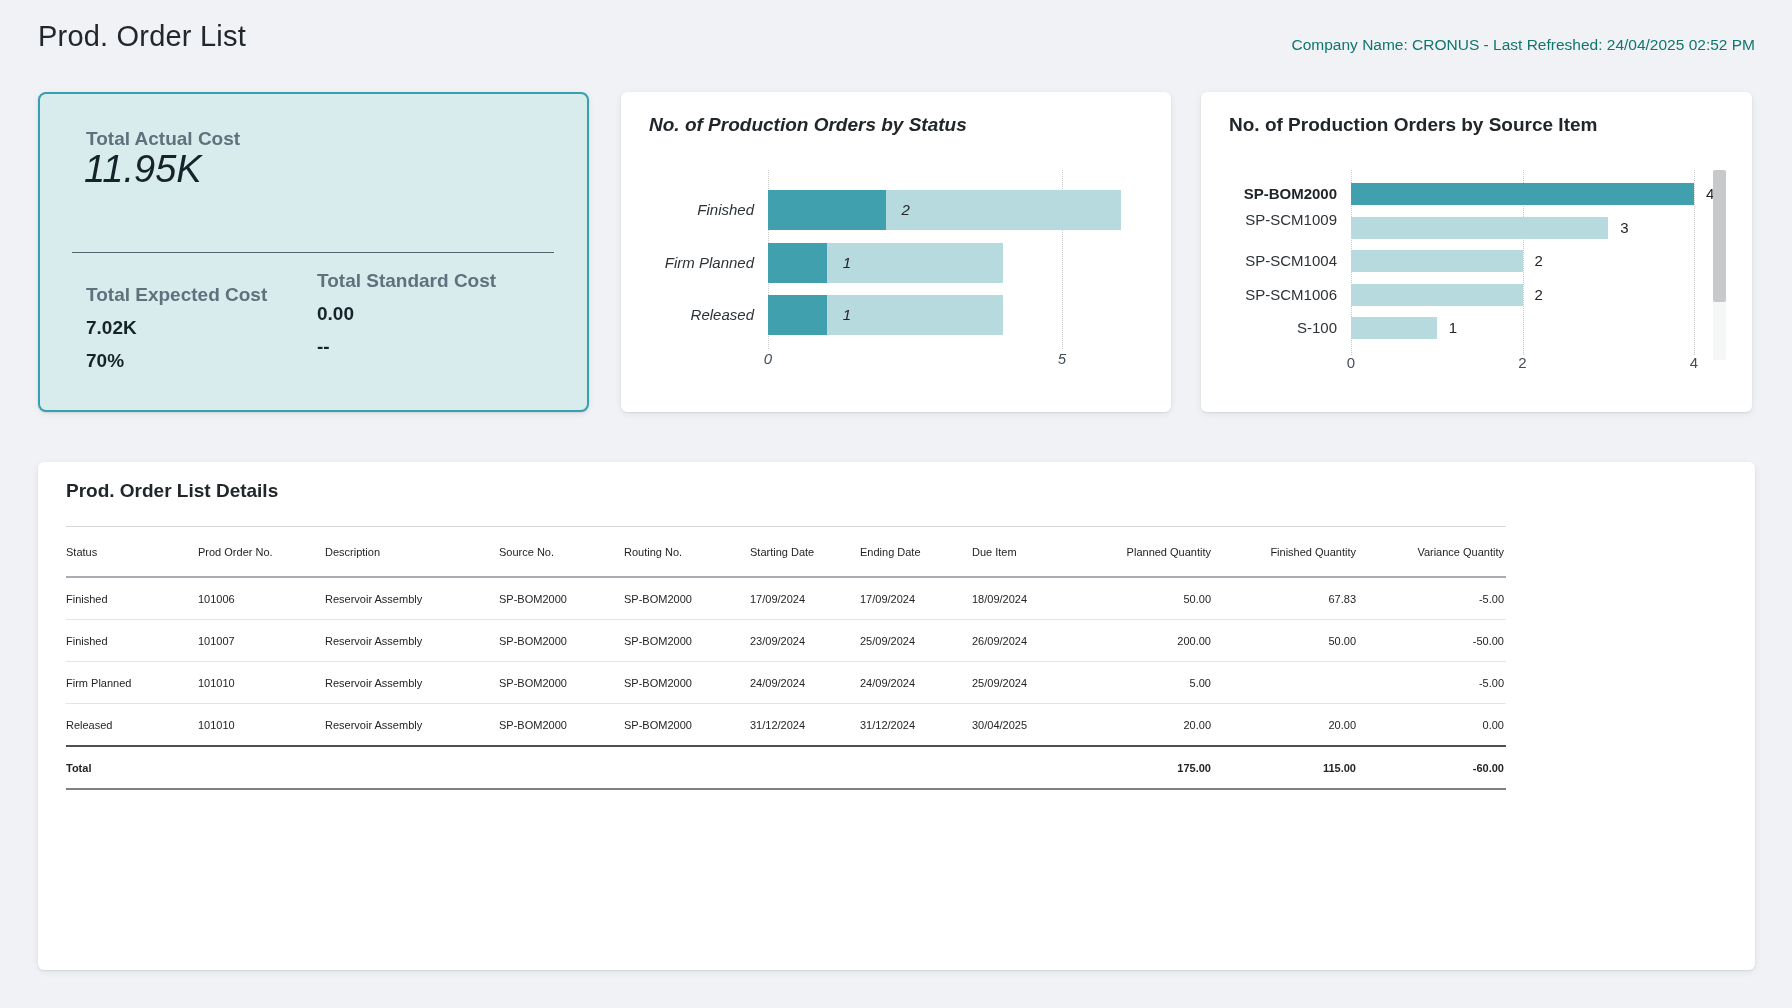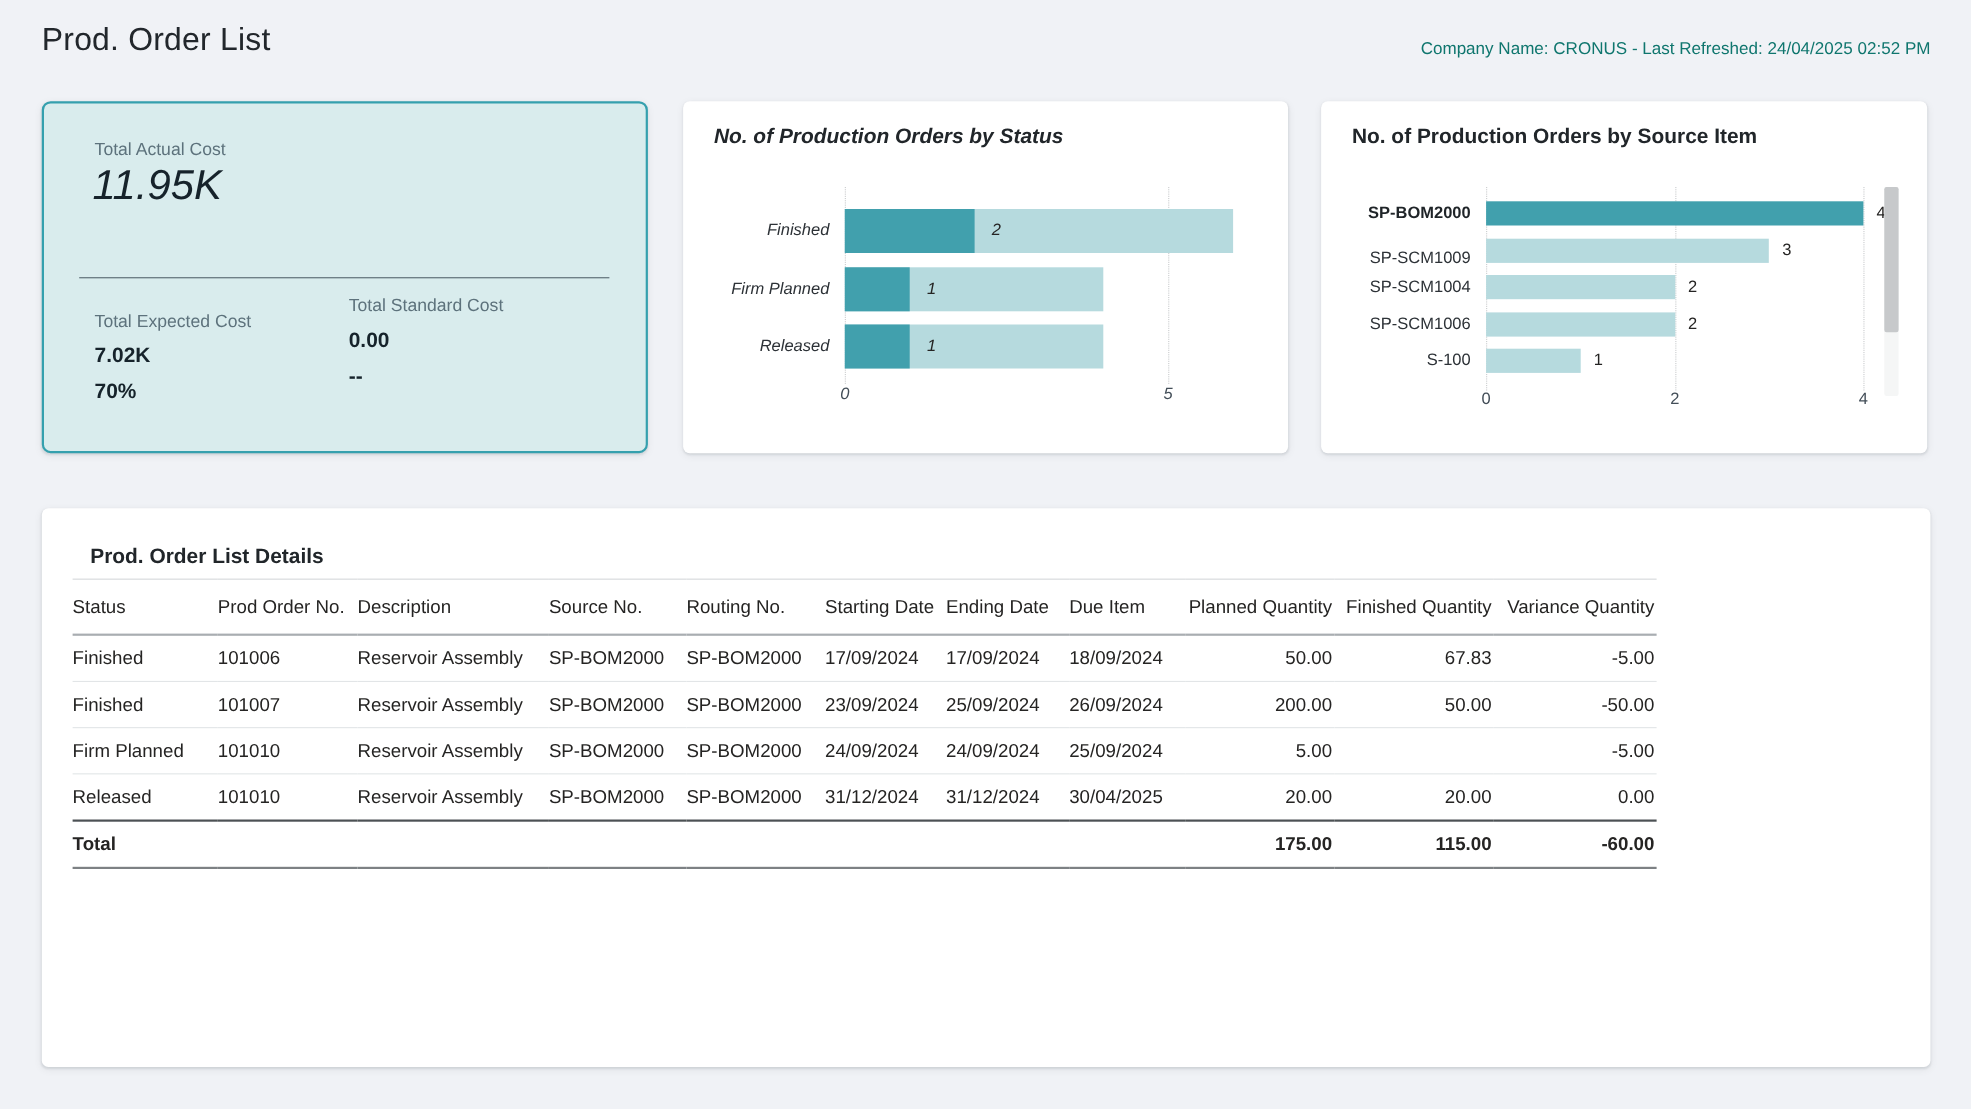--- a/index.html
+++ b/index.html
@@ -15,21 +15,21 @@
   
   .card{position:absolute;background:#fff;border-radius:6px;
     box-shadow:0 1px 2px rgba(20,30,40,.10),0 2px 8px rgba(20,30,40,.06);}
   .kpi-card{left:38px;top:92px;width:551px;height:320px;background:#d9eced;
     border:2px solid #35a0ae;border-radius:8px;box-sizing:border-box;}
   .chart-card-status{left:621px;top:92px;width:550px;height:320px;font-style:italic;}
   .chart-card-source{left:1201px;top:92px;width:551px;height:320px;}
   .table-card{left:38px;top:462px;width:1717px;height:508px;}
 
   
-  .kpi-label{font-size:16px;color:#5d727c;}
+  .kpi-label{font-size:19px;color:#5d727c;font-weight:bold;}
   .kpi-primary-label{position:absolute;left:46px;top:34px;}
   .kpi-primary-value{position:absolute;left:44px;top:54px;font-size:38px;color:#16232b;font-style:italic;}
   .kpi-divider{position:absolute;left:32px;right:33px;top:158px;height:0;
     border-top:1px solid #55656e;}
   .kpi-col1{position:absolute;left:46px;top:190px;}
   .kpi-col2{position:absolute;left:277px;top:176px;}
   .kpi-subvalue{font-size:19px;font-weight:700;color:#16232b;margin-top:11px;}
 
   
   .chart-title{position:absolute;left:28px;top:22px;margin:0;font-size:19px;
@@ -41,25 +41,25 @@
     white-space:nowrap;}
   .cat-label.bold{font-weight:700;color:#1f2428;}
   .bar-track,.bar{position:absolute;}
   .bar-value{position:absolute;font-size:15px;color:#252423;}
   .chart-scrollbar{position:absolute;left:512px;top:78px;width:13px;height:190px;
     background:#f5f6f6;border-radius:2px;}
   .chart-scrollbar .thumb{position:absolute;left:0;top:0;width:13px;height:132px;
     background:#c7c9cb;border-radius:2px;}
 
   
-  .table-title{position:absolute;left:28px;top:18px;margin:16px;font-size:19px;
+  .table-title{position:absolute;left:28px;top:18px;margin:0;font-size:19px;
     font-weight:700;color:#21262a;}
   .table-wrap{position:absolute;left:28px;top:64px;width:1440px;}
   table{border-collapse:collapse;table-layout:fixed;width:1440px;
-    font-size:17px;color:#252423;}
+    font-size:11px;color:#252423;}
   thead th{font-weight:400;text-align:left;height:49px;
     border-top:1px solid #d4d7da;border-bottom:2px solid #a9adb1;
     padding:0 6px 0 0;overflow:hidden;white-space:nowrap;}
   tbody td{height:41px;border-bottom:1px solid #e2e5e7;padding:0 6px 0 0;
     overflow:hidden;white-space:nowrap;}
   tbody tr:last-child td{border-bottom:none;}
   tfoot td{height:41px;font-weight:700;border-top:2px solid #4c5154;
     border-bottom:2px solid #7d8184;padding:0 6px 0 0;}
   .al-r{text-align:right;padding-right:2px;}
 </style>
@@ -114,21 +114,21 @@
     <div class="plot">
         <div class="gridline" style="left: 150px; top: 78px; height: 185px;"></div>
         <div class="axis-tick" style="left: 150px; top: 262px;">0</div>
         <div class="gridline" style="left: 321.5px; top: 78px; height: 185px;"></div>
         <div class="axis-tick" style="left: 321.5px; top: 262px;">2</div>
         <div class="gridline" style="left: 493px; top: 78px; height: 185px;"></div>
         <div class="axis-tick" style="left: 493px; top: 262px;">4</div>
         <div class="cat-label bold" style="left: 0px; width: 136px; top: 91px; line-height: 22px;">SP-BOM2000</div>
         <div class="bar" style="left: 150px; top: 91px; width: 343px; height: 22px; background: rgb(65, 160, 173);"></div>
         <div class="bar-value" style="left: 505px; top: 91px; line-height: 22px;">4</div>
-        <div class="cat-label" style="left: 0px; width: 136px; top: 132px; line-height: 22px;">SP-SCM1009</div>
+        <div class="cat-label" style="left: 0px; width: 136px; top: 117px; line-height: 22px;">SP-SCM1009</div>
         <div class="bar" style="left: 150px; top: 124.5px; width: 257.25px; height: 22px; background: rgb(182, 218, 222);"></div>
         <div class="bar-value" style="left: 419.25px; top: 124.5px; line-height: 22px;">3</div>
         <div class="cat-label" style="left: 0px; width: 136px; top: 158px; line-height: 22px;">SP-SCM1004</div>
         <div class="bar" style="left: 150px; top: 158px; width: 171.5px; height: 22px; background: rgb(182, 218, 222);"></div>
         <div class="bar-value" style="left: 333.5px; top: 158px; line-height: 22px;">2</div>
         <div class="cat-label" style="left: 0px; width: 136px; top: 191.5px; line-height: 22px;">SP-SCM1006</div>
         <div class="bar" style="left: 150px; top: 191.5px; width: 171.5px; height: 22px; background: rgb(182, 218, 222);"></div>
         <div class="bar-value" style="left: 333.5px; top: 191.5px; line-height: 22px;">2</div>
         <div class="cat-label" style="left: 0px; width: 136px; top: 225px; line-height: 22px;">S-100</div>
         <div class="bar" style="left: 150px; top: 225px; width: 85.75px; height: 22px; background: rgb(182, 218, 222);"></div>

